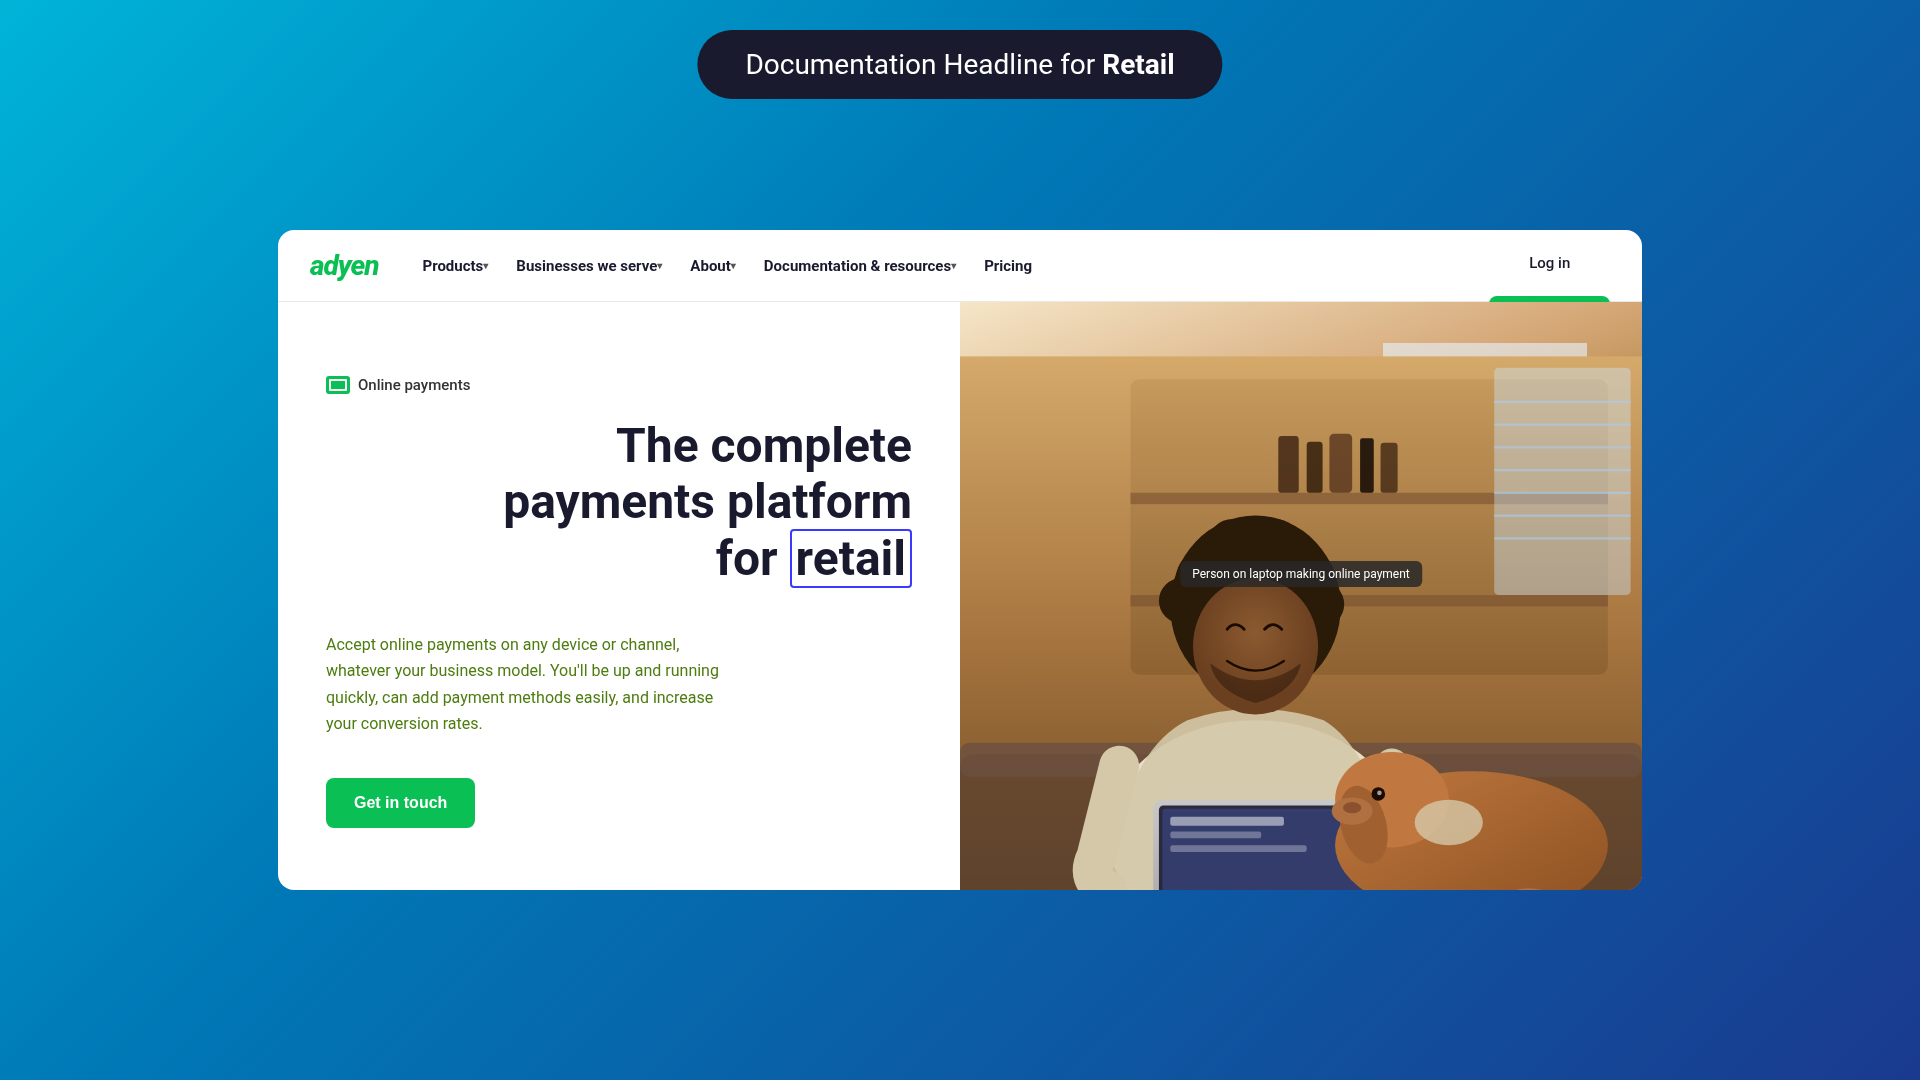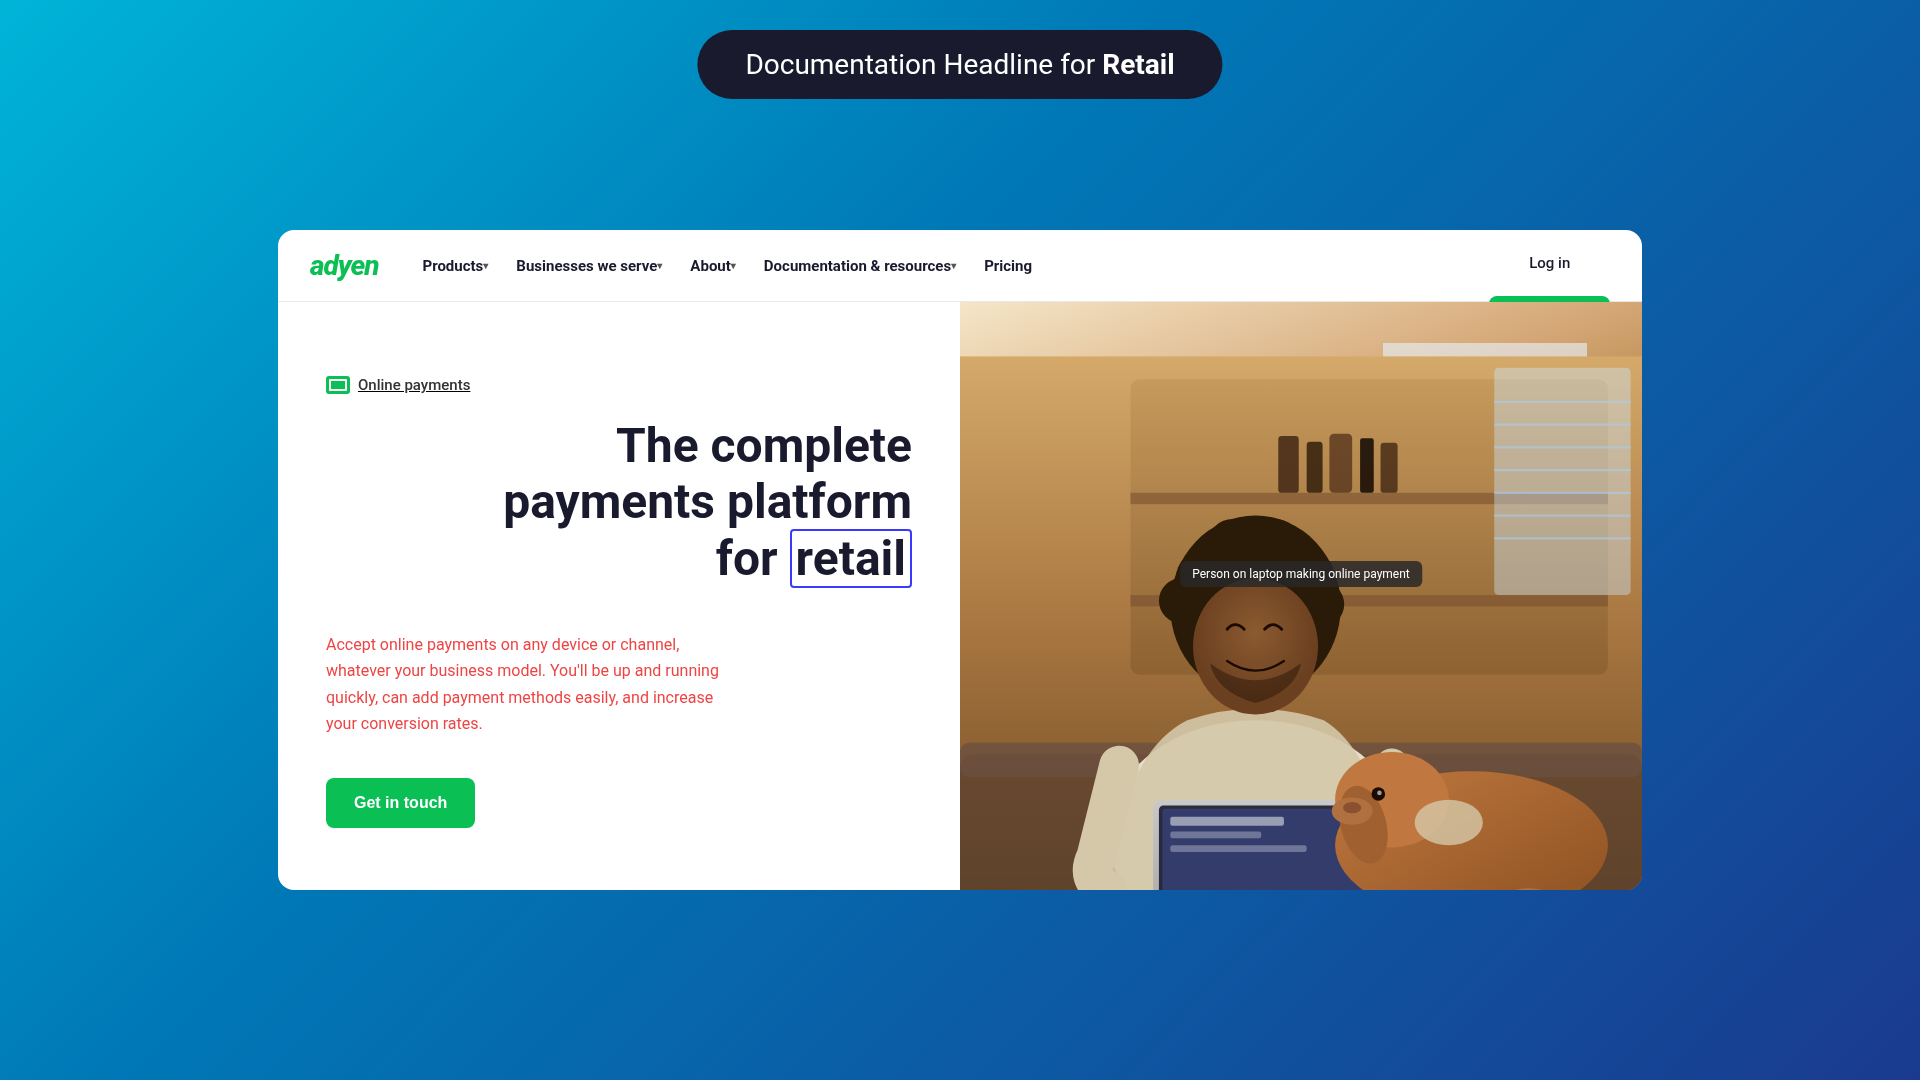--- a/index.html
+++ b/index.html
@@ -144,21 +144,20 @@
       display: flex;
       flex-direction: column;
       justify-content: center;
     }
 
     .online-payments-badge {
       display: flex;
       align-items: center;
       gap: 8px;
       margin-bottom: 24px;
-      text-decoration: underline;
     }
 
     .payment-icon {
       width: 24px;
       height: 18px;
       background: #0abf53;
       border-radius: 3px;
       display: flex;
       align-items: center;
       justify-content: center;
@@ -190,21 +189,21 @@
     .hero-title .highlight {
       display: inline-block;
       border: 2px solid #3a3aff;
       border-radius: 4px;
       padding: 0 4px;
       color: #1a1a2e;
     }
 
     .hero-description {
       font-size: 16px;
-      color: #ef4444;
+      color: #4d7c0f;
       line-height: 1.65;
       margin-bottom: 40px;
       max-width: 420px;
     }
 
     .cta-btn {
       display: inline-block;
       background: #0abf53;
       color: white;
       padding: 16px 28px;

